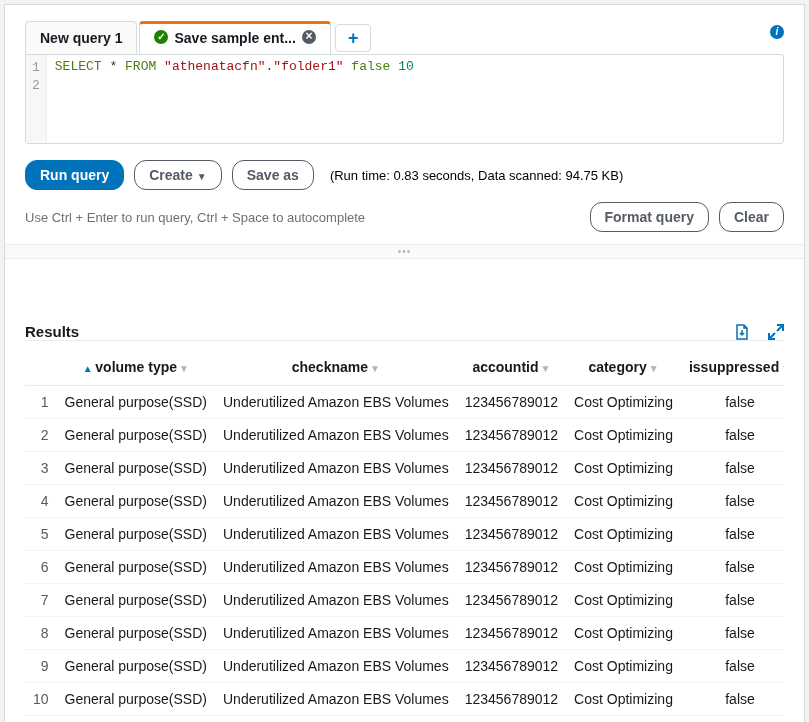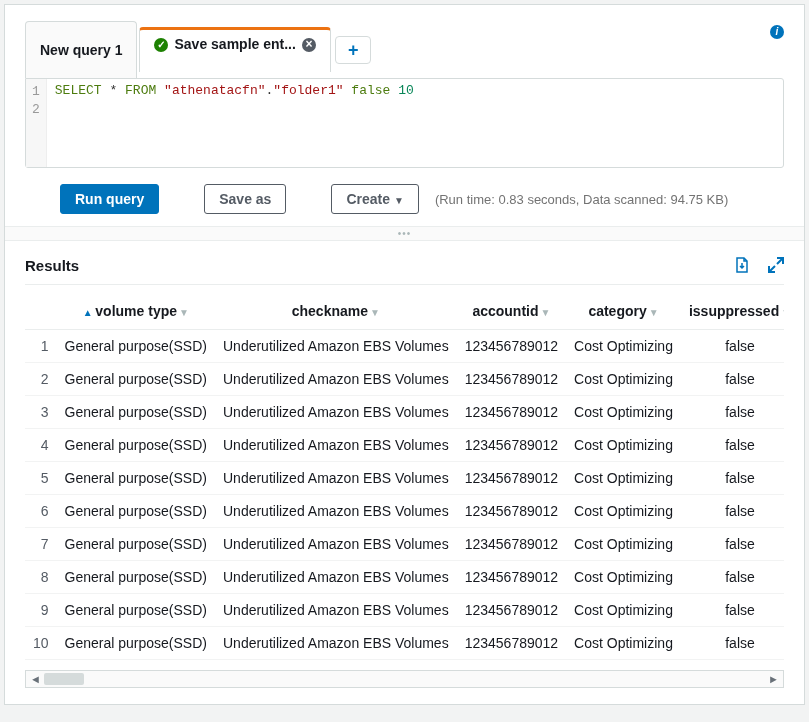--- a/index.html
+++ b/index.html
@@ -33,23 +33,23 @@
       line-height: 14px;
       font-style: italic;
     }
     .tabs-row {
       display: flex;
       align-items: center;
       gap: 0;
     }
     .tab {
       display: flex;
-      align-items: flex-end;
+      align-items: flex-start;
       gap: 6px;
-      padding: 20px 14px;
+      padding: 8px 14px;
       border: 1px solid #d5dbdb;
       border-bottom: none;
       border-radius: 4px 4px 0 0;
       font-weight: bold;
       font-size: 14px;
       background: #fafafa;
       color: #16191f;
       margin-right: 2px;
       cursor: pointer;
     }
@@ -117,40 +117,39 @@
     .num { color: #098658; }
     .action-row {
       display: flex;
       align-items: center;
       gap: 10px;
       margin-top: 16px;
     }
     .btn {
       padding: 6px 14px;
       border: 1px solid #545b64;
-      border-radius: 3px;
+      border-radius: 12px;
       background: #fff;
       font-weight: bold;
       font-size: 14px;
       color: #545b64;
       cursor: pointer;
-      margin-left: 35px;
     }
     .btn.primary {
       background: #0073bb;
       border-color: #0073bb;
       color: #fff;
     }
     .btn .caret {
       margin-left: 4px;
       font-size: 10px;
     }
     .stats {
       font-size: 13px;
-      color: #737373;
+      color: #000000;
       margin-left: 6px;
     }
     .hint-row {
       display: flex;
       justify-content: space-between;
       align-items: center;
       margin-top: 12px;
     }
     .hint {
       font-size: 13px;
@@ -170,23 +169,24 @@
       cursor: row-resize;
       background: #fafafa;
     }
     .results-section {
       padding: 16px 20px;
       border-top: 1px solid #eaeded;
     }
     .results-header {
       display: flex;
       justify-content: space-between;
+      align-items: center;
       border-bottom: 1px solid #eaeded;
-      padding-bottom: 10px;
       margin-bottom: 8px;
+      margin-top: 48px;
     }
     .results-title {
       font-weight: bold;
       font-size: 15px;
     }
     .action-icons {
       display: flex;
       gap: 18px;
       color: #0073bb;
     }
@@ -265,25 +265,32 @@
     <div class="editor">
       <div class="gutter">
         <div>1</div>
         <div>2</div>
       </div>
       <div class="code-area"><span class="kw">SELECT</span> <span class="op">*</span> <span class="kw">FROM</span> <span class="str">"athenatacfn"</span><span class="op">.</span><span class="str">"folder1"</span> <span class="kw">false</span> <span class="num">10</span></div>
     </div>
 
     <div class="action-row">
       <button class="btn primary">Run query</button>
+      <button class="btn"><span>Create</span><span class="caret">▼</span></button>
       <button class="btn">Save as</button>
-      <button class="btn"><span>Create</span><span class="caret">▼</span></button>
       <span class="stats">(Run time: 0.83 seconds, Data scanned: 94.75 KB)</span>
     </div>
 
+    <div class="hint-row">
+      <span class="hint">Use Ctrl + Enter to run query, Ctrl + Space to autocomplete</span>
+      <div class="right-btns">
+        <button class="btn">Format query</button>
+        <button class="btn">Clear</button>
+      </div>
+    </div>
   </div>
 
   <div class="drag-handle">•••</div>
 
   <div class="results-section">
     <div class="results-header">
       <span class="results-title">Results</span>
       <div class="action-icons">
         <svg width="16" height="16" viewBox="0 0 16 16" fill="none" stroke="#0073bb" stroke-width="1.5">
             <path d="M3 1h7l3 3v11H3z"></path>

